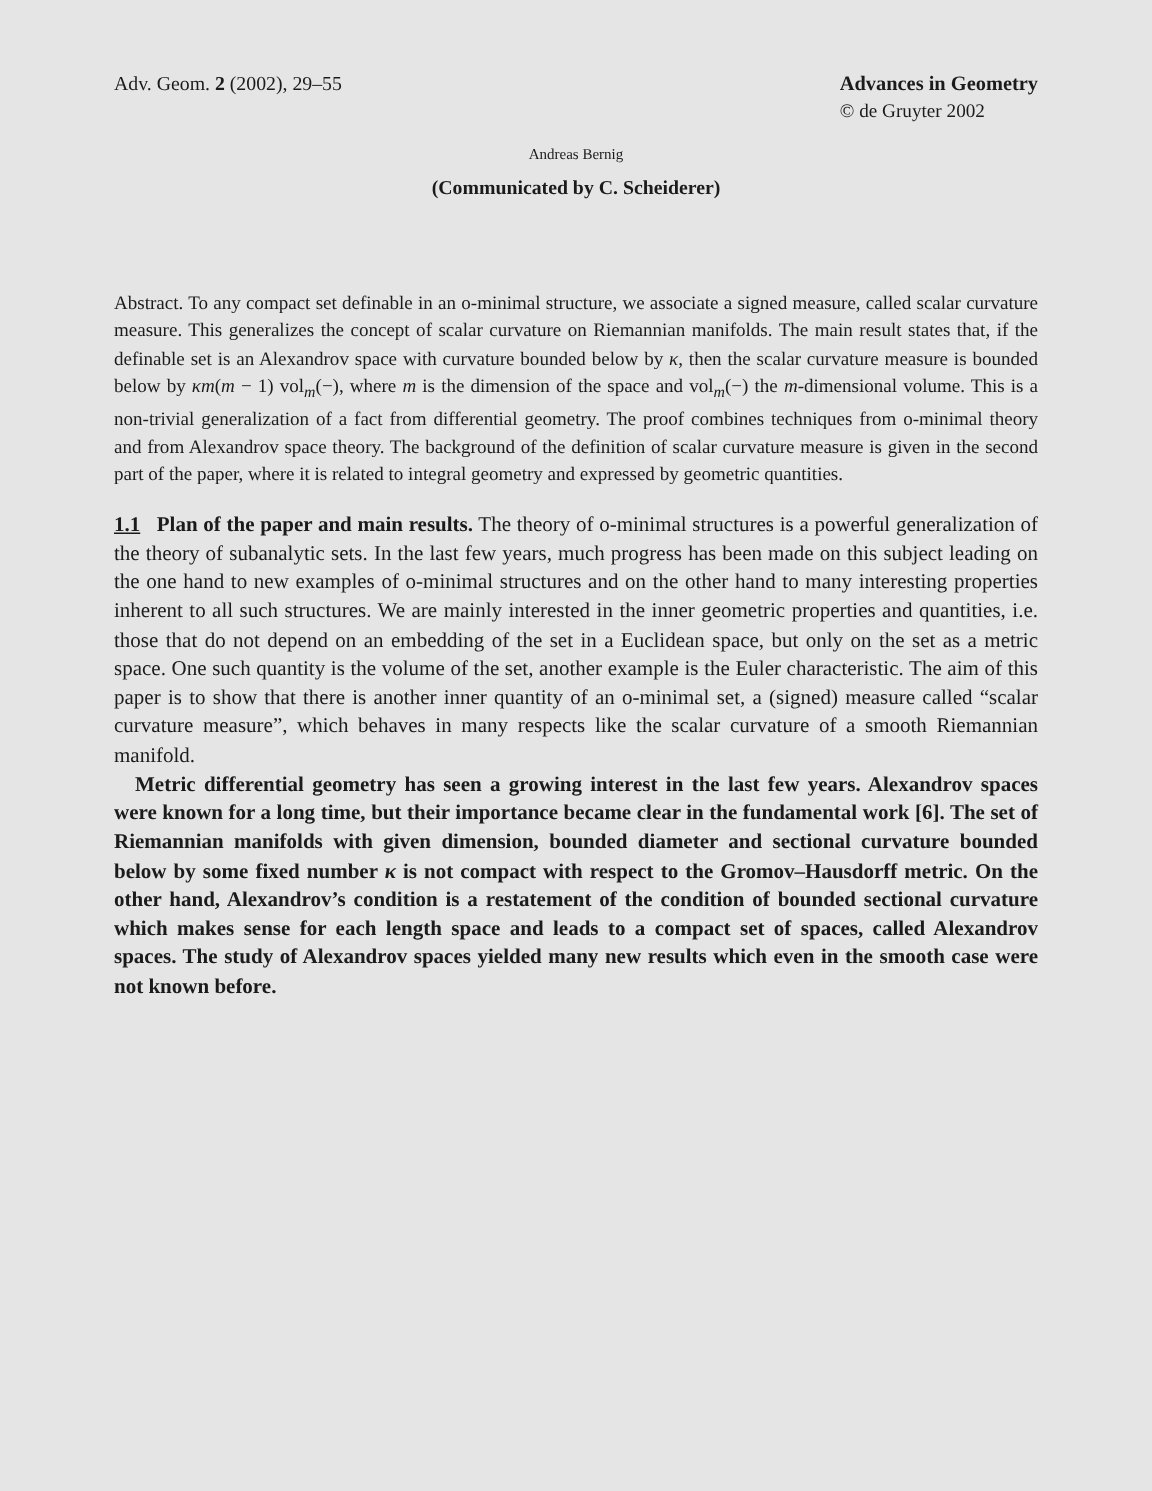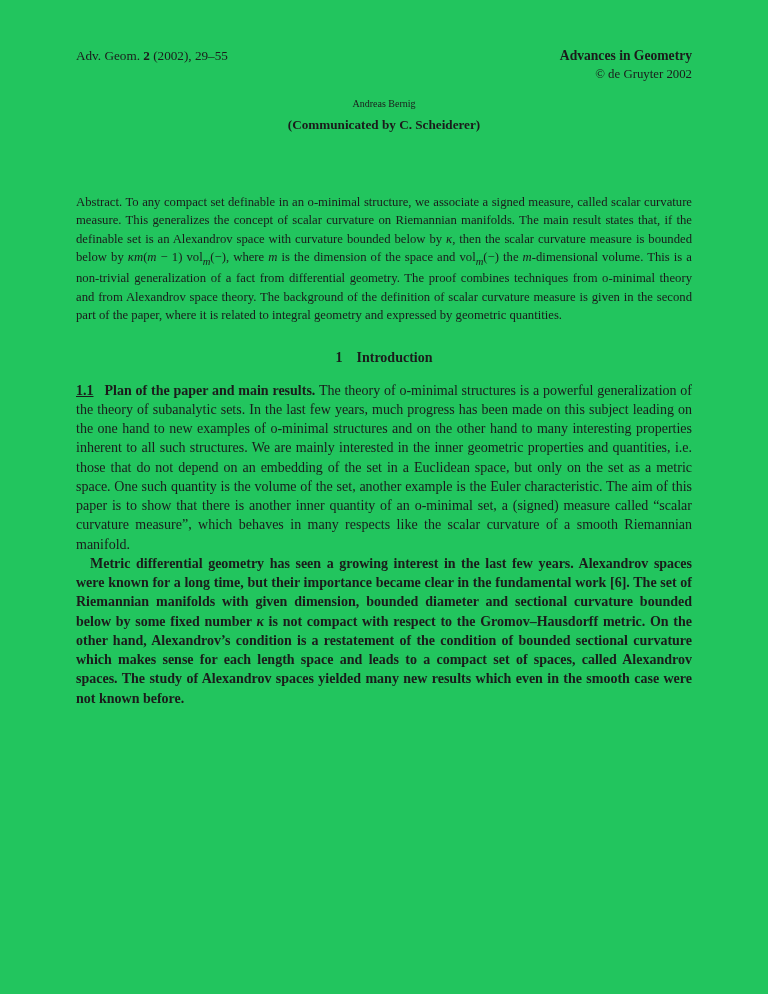--- a/index.html
+++ b/index.html
@@ -5,36 +5,36 @@
   html, body {
     margin: 0;
     padding: 0;
     background: #ffffff;
   }
   .page {
     position: relative;
     width: 768px;
     height: 994px;
     margin: 0 auto;
-    background: #22c55e;
+    background: #e5e5e5;
     color: #1b1b1b;
     font-family: "Liberation Serif", "DejaVu Serif", serif;
     box-sizing: border-box;
     padding: 48px 76px 0 76px;
     overflow: hidden;
   }
   .page-header {
     display: flex;
     justify-content: space-between;
     align-items: flex-start;
     font-size: 13.2px;
     line-height: 1.25;
   }
   .journal-ref .vol { font-weight: bold; }
-  .header-right { text-align: right; }
+  .header-right { }
   .journal-name { font-weight: bold; font-size: 13.6px; }
   .copyright { font-size: 12.8px; margin-top: 2px; }
 
   .paper-title {
     margin-top: 104px;
     text-align: center;
     font-size: 21px;
     font-weight: bold;
     letter-spacing: 0.2px;
   }
@@ -98,23 +98,20 @@
 
 
   <div class="author">Andreas Bernig</div>
 
   <div class="communicated">(Communicated by C. Scheiderer)</div>
 
   <p class="abstract">
     <span class="abs-label">Abstract.</span><span> To any compact set definable in an o-minimal structure, we associate a signed measure, called scalar curvature measure. This generalizes the concept of scalar curvature on Riemannian manifolds. The main result states that, if the definable set is an Alexandrov space with curvature bounded below by <i>κ</i>, then the scalar curvature measure is bounded below by <i>κm</i>(<i>m</i> − 1) vol<sub><i>m</i></sub>(−), where <i>m</i> is the dimension of the space and vol<sub><i>m</i></sub>(−) the <i>m</i>-dimensional volume. This is a non-trivial generalization of a fact from differential geometry. The proof combines techniques from o-minimal theory and from Alexandrov space theory. The background of the definition of scalar curvature measure is given in the second part of the paper, where it is related to integral geometry and expressed by geometric quantities.</span>
   </p>
 
-  <div class="section-heading">
-    <span class="sec-num">1</span><span>Introduction</span>
-  </div>
 
   <p class="body-par">
     <span class="par-num">1.1</span><span class="par-run-in">Plan of the paper and main results.</span><span> The theory of o-minimal structures is a powerful generalization of the theory of subanalytic sets. In the last few years, much progress has been made on this subject leading on the one hand to new examples of o-minimal structures and on the other hand to many interesting properties inherent to all such structures. We are mainly interested in the inner geometric properties and quantities, i.e. those that do not depend on an embedding of the set in a Euclidean space, but only on the set as a metric space. One such quantity is the volume of the set, another example is the Euler characteristic. The aim of this paper is to show that there is another inner quantity of an o-minimal set, a (signed) measure called “scalar curvature measure”, which behaves in many respects like the scalar curvature of a smooth Riemannian manifold.</span>
   </p>
 
   <p class="body-par follow">
     <span>Metric differential geometry has seen a growing interest in the last few years. Alexandrov spaces were known for a long time, but their importance became clear in the fundamental work [6]. The set of Riemannian manifolds with given dimension, bounded diameter and sectional curvature bounded below by some fixed number <i>κ</i> is not compact with respect to the Gromov–Hausdorff metric. On the other hand, Alexandrov’s condition is a restatement of the condition of bounded sectional curvature which makes sense for each length space and leads to a compact set of spaces, called Alexandrov spaces. The study of Alexandrov spaces yielded many new results which even in the smooth case were not known before.</span>
   </p>
 
 </div>

